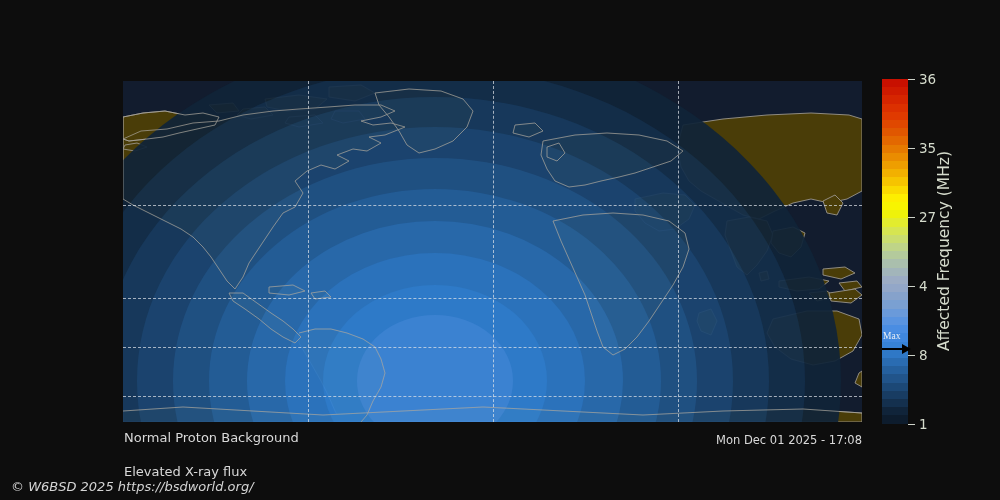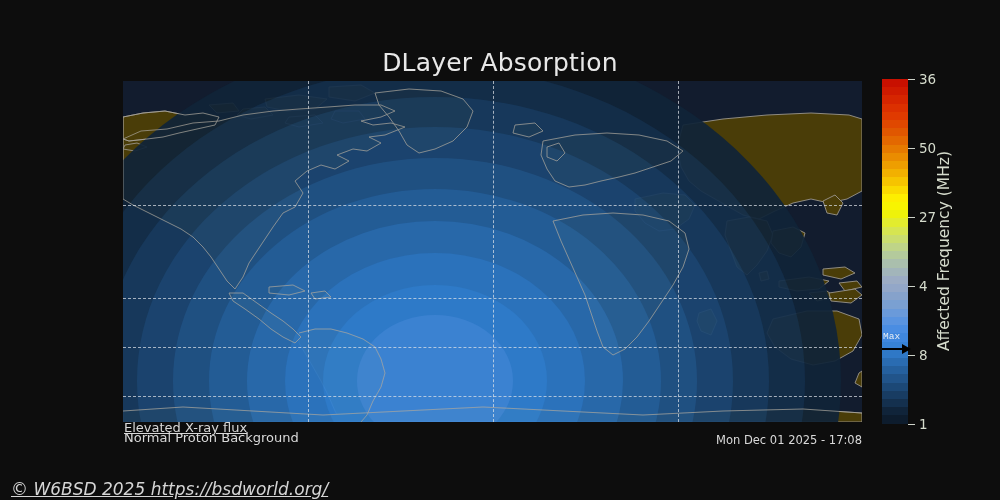--- a/index.html
+++ b/index.html
@@ -107,66 +107,64 @@
     width: 34px;
     height: 26px;
     pointer-events: none;
   }
   #max-marker-label {
     position: absolute;
     left: 1px;
     top: 0;
     color: #e9eef5;
     font-size: 9.5px;
-    font-family: Liberation Mono, monospace;
+    font-family: Liberation Serif, serif;
     white-space: nowrap;
   }
   #max-marker-arrow {
     position: absolute;
     left: 0;
     top: 12px;
   }
 
   
   .note-line {
     position: absolute;
     color: #d9d9d9;
     font-size: 13px;
     font-family: "DejaVu Sans", sans-serif;
     white-space: nowrap;
   }
   #note-1 { left: 124px; top: 430px; }
-  #note-2 { left: 124px; top: 420px; text-decoration: underline; }
+  #note-2 { left: 124px; top: 464px; }
   #timestamp {
     position: absolute;
     right: 138px;
     top: 433px;
     color: #d9d9d9;
     font-size: 11.5px;
     font-family: "DejaVu Sans", sans-serif;
     white-space: nowrap;
   }
   #footer-credit {
     position: absolute;
     left: 11px;
     top: 479px;
     color: #d5d5d5;
-    font-size: 17px;
+    font-size: 13px;
     font-style: italic;
     font-family: "DejaVu Sans", sans-serif;
     white-space: nowrap;
-    text-decoration: underline;
   }
 </style>
 </head>
 <body>
 
 <div id="page">
 
-  <div id="chart-title">DLayer Absorption</div>
 
   <div id="map-panel">
 
     <svg id="map-svg" width="739" height="341" viewBox="0 0 739 341">
       <defs>
         <radialGradient id="glowFade" cx="50%" cy="50%" r="50%">
           <stop offset="0%" stop-color="#000" stop-opacity="0"></stop>
           <stop offset="100%" stop-color="#000" stop-opacity="0"></stop>
         </radialGradient>
         <clipPath id="mapClip">
@@ -356,21 +354,21 @@
         <div class="cb-band" style="background: rgb(24, 60, 98); height: 8.21429px;"></div>
         <div class="cb-band" style="background: rgb(20, 48, 78); height: 8.21429px;"></div>
         <div class="cb-band" style="background: rgb(16, 36, 58); height: 8.21429px;"></div>
         <div class="cb-band" style="background: rgb(13, 28, 45); height: 8.21429px;"></div>
       </div>
   </div>
   <div id="colorbar-ticks">
       <div class="cb-tick" style="position: absolute; left: 908px; top: 79px;"></div>
       <div class="cb-ticklabel" style="left: 919px; top: 79px;">36</div>
       <div class="cb-tick" style="position: absolute; left: 908px; top: 148px;"></div>
-      <div class="cb-ticklabel" style="left: 919px; top: 148px;">50</div>
+      <div class="cb-ticklabel" style="left: 919px; top: 148px;">35</div>
       <div class="cb-tick" style="position: absolute; left: 908px; top: 217px;"></div>
       <div class="cb-ticklabel" style="left: 919px; top: 217px;">27</div>
       <div class="cb-tick" style="position: absolute; left: 908px; top: 286px;"></div>
       <div class="cb-ticklabel" style="left: 919px; top: 286px;">4</div>
       <div class="cb-tick" style="position: absolute; left: 908px; top: 355px;"></div>
       <div class="cb-ticklabel" style="left: 919px; top: 355px;">8</div>
       <div class="cb-tick" style="position: absolute; left: 908px; top: 424px;"></div>
       <div class="cb-ticklabel" style="left: 919px; top: 424px;">1</div>
     </div>
 

